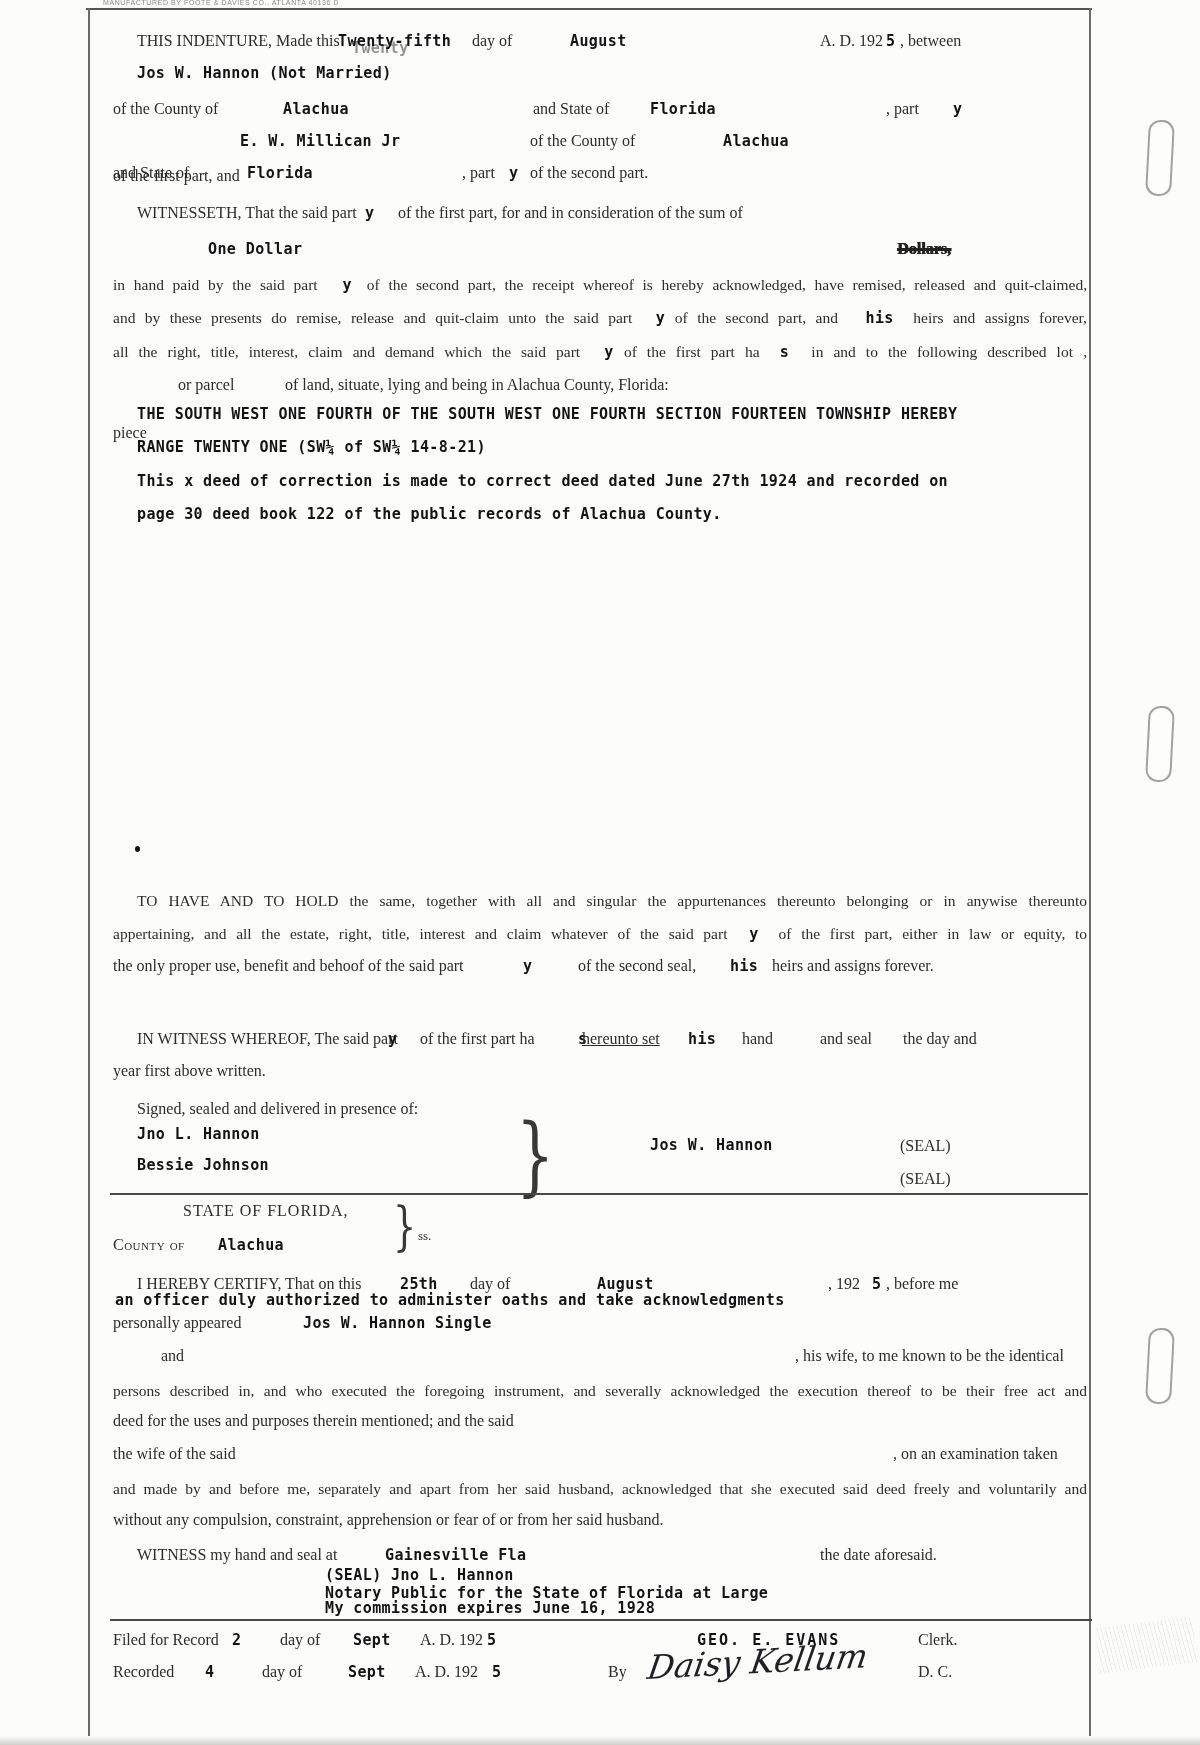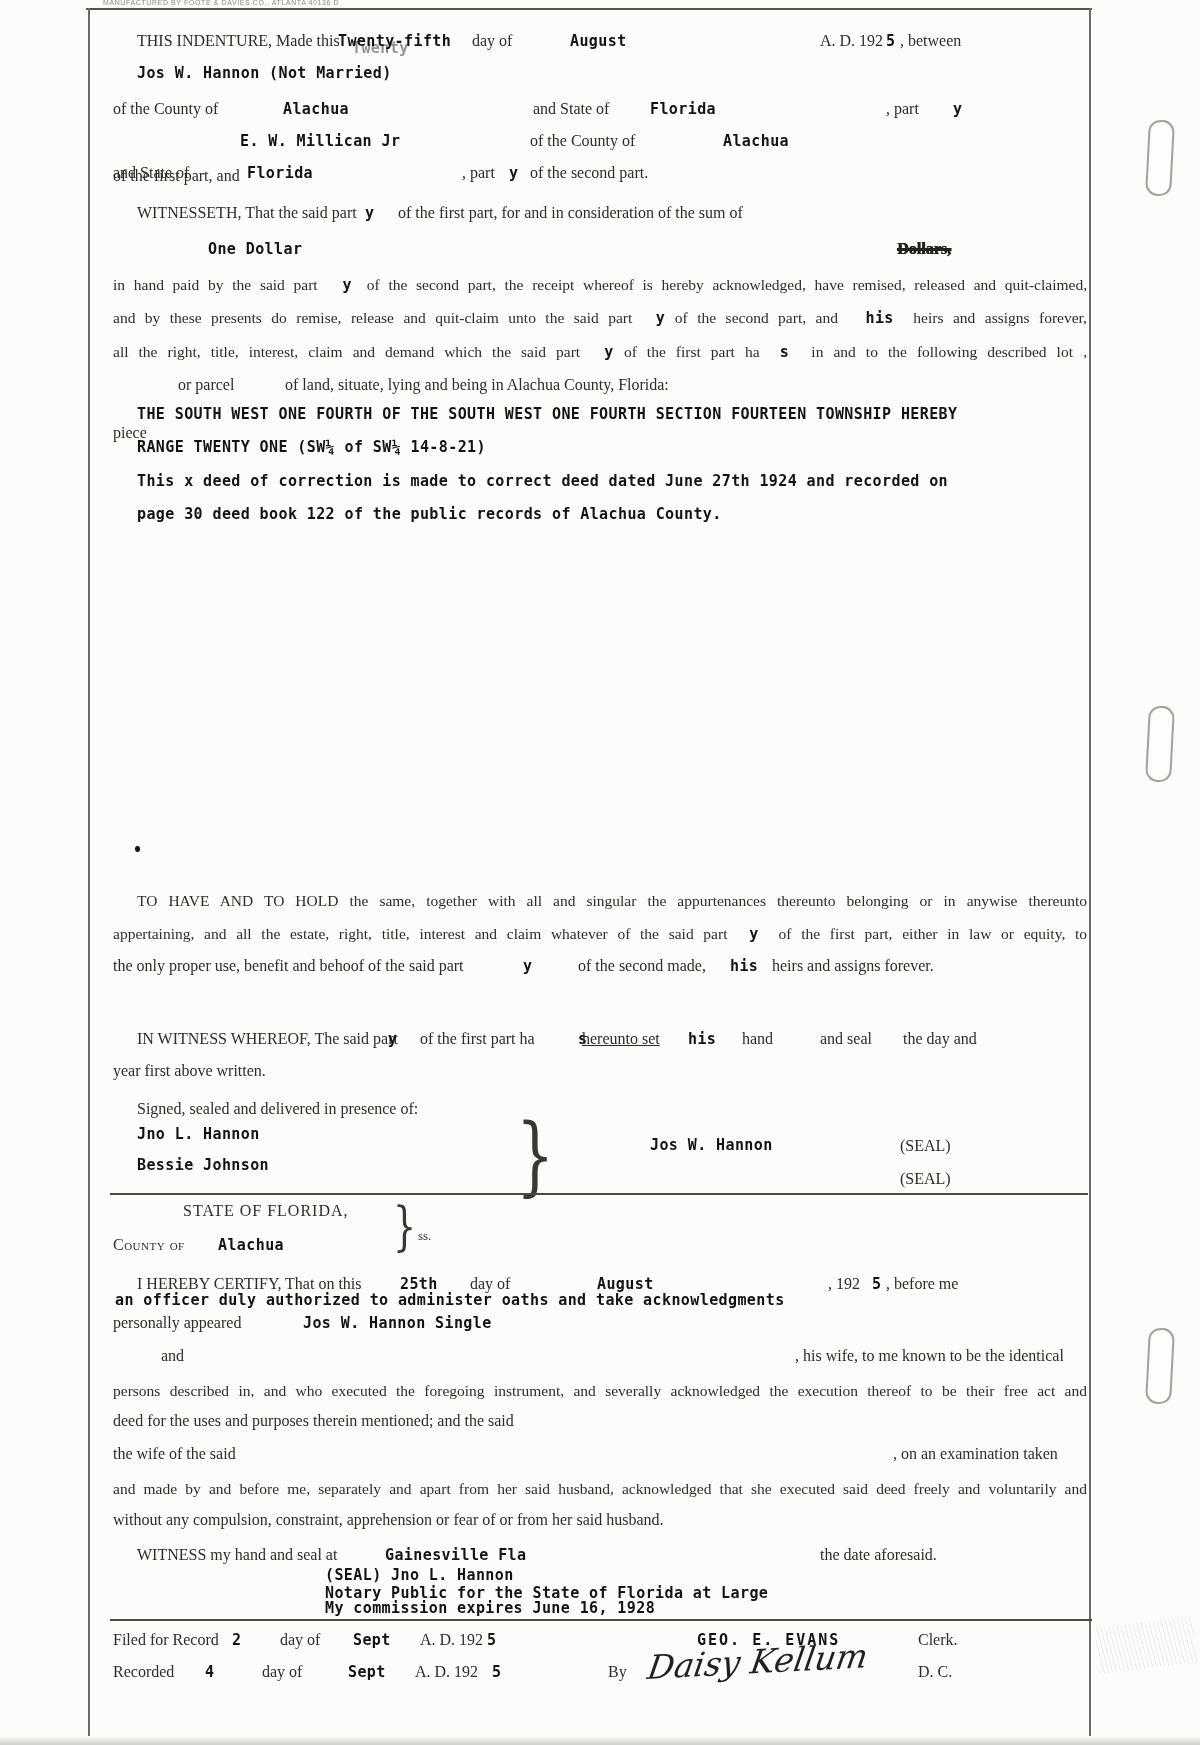--- a/index.html
+++ b/index.html
@@ -148,21 +148,21 @@
     <span class="pr">TO HAVE AND TO HOLD the same, together with all and singular the appurtenances thereunto belonging or in anywise thereunto</span>
   </div>
   <div class="jrow" style="left:113px;top:923px;width:974px;">
     <span class="pr">appertaining, and all the estate, right, title, interest and claim whatever of the said part</span>
     <span class="t" style="margin:0 10px 0 12px;">y</span>
     <span class="pr">of the first part, either in law or equity, to</span>
   </div>
   <div class="line" style="top:957px;">
     <span class="seg pr" style="left:113px;">the only proper use, benefit and behoof of the said part</span>
     <span class="seg t" style="left:523px;">y</span>
-    <span class="seg pr" style="left:578px;">of the second made,</span>
+    <span class="seg pr" style="left:578px;">of the second seal,</span>
     <span class="seg t" style="left:730px;">his</span>
     <span class="seg pr" style="left:772px;">heirs and assigns forever.</span>
   </div>
 
   <div class="line" style="top:1030px;">
     <span class="seg pr" style="left:137px;">IN WITNESS WHEREOF, The said part</span>
     <span class="seg t" style="left:388px;">y</span>
     <span class="seg pr" style="left:420px;">of the first part ha</span>
     <span class="seg t" style="left:578px;">s</span>
     <span class="seg pr" style="left:582px;text-decoration:underline;">hereunto set</span>

